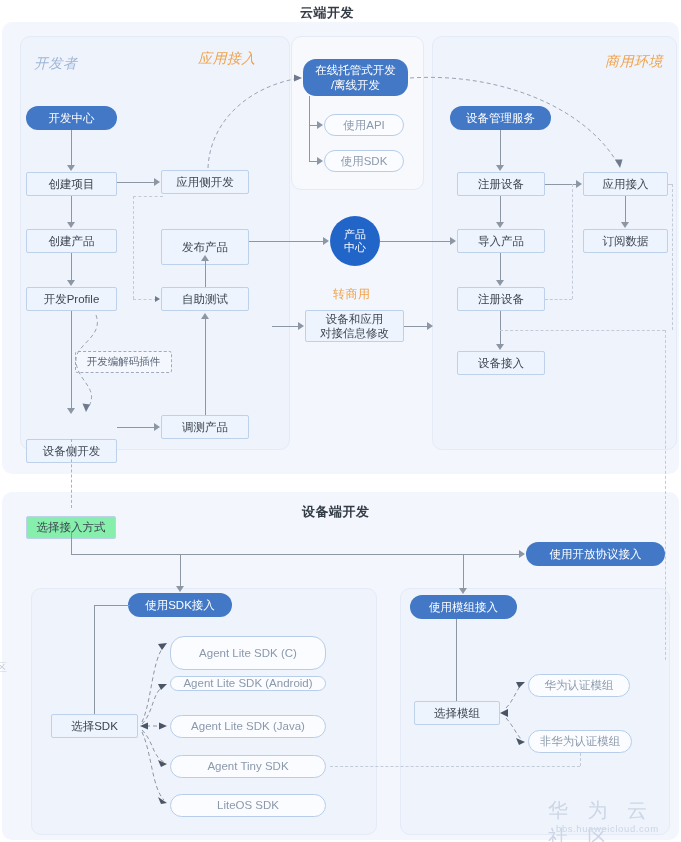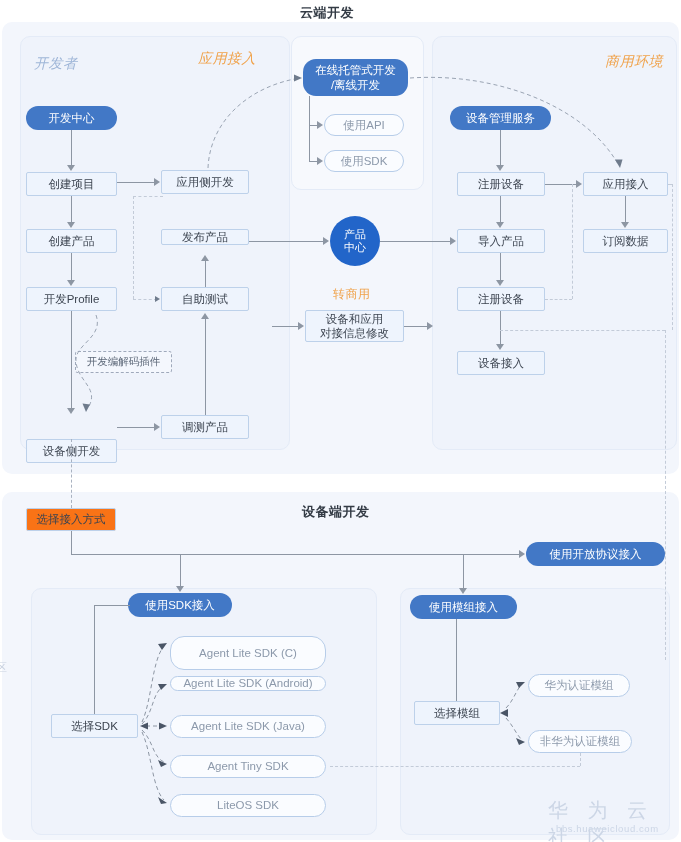--- a/index.html
+++ b/index.html
@@ -15,21 +15,21 @@
   .zone-label{position:absolute;font-size:14px;letter-spacing:.5px;font-style:italic;}
   .zone-label.blue{color:#9fb6d8;}
   .zone-label.orange{color:#f0a24a;}
   .mini-label{position:absolute;font-size:12px;color:#f0a24a;letter-spacing:.5px;}
 
   
   .node{position:absolute;box-sizing:border-box;display:flex;align-items:center;
         justify-content:center;text-align:center;font-size:11.5px;color:#3c4450;
         line-height:1.25;}
   .rect{background:#eef4fd;border:1px solid #bdd1ea;border-radius:2px;}
-  .rect.white{background:#f97316;}
+  .rect.white{background:#86efac;margin-top:8px;}
   .round{background:#fafcff;border:1px solid #b7cde9;border-radius:14px;color:#8c99ab;}
   .pill{background:#4278c6;border-radius:13px;color:#ffffff;font-size:11.5px;border:none;}
   .circle{background:#2265c9;border-radius:50%;color:#fff;font-size:11px;line-height:1.15;}
   .dashnode{background:#f4f7fd;border:1px dashed #9fa9bb;border-radius:3px;color:#5d6878;font-size:10.5px;}
 
   
   .ln{position:absolute;background:#8d96a3;}
   .lnv{width:1px;}
   .lnh{height:1px;}
   .dln{position:absolute;}
@@ -69,21 +69,21 @@
   <div class="zone-label orange" style="left:605px;top:53px;">商用环境</div>
 
   <div class="node pill" style="left:26px;top:106px;width:91px;height:24px;">开发中心</div>
   <div class="node rect" style="left:26px;top:172px;width:91px;height:24px;">创建项目</div>
   <div class="node rect" style="left:26px;top:229px;width:91px;height:24px;">创建产品</div>
   <div class="node rect" style="left:26px;top:287px;width:91px;height:24px;">开发Profile</div>
   <div class="node dashnode" style="left:75px;top:351px;width:97px;height:22px;">开发编解码插件</div>
   <div class="node rect" style="left:26px;top:415px;width:91px;height:24px;margin-top:24px;">设备侧开发</div>
 
   <div class="node rect" style="left:161px;top:170px;width:88px;height:24px;">应用侧开发</div>
-  <div class="node rect" style="left:161px;top:229px;width:88px;height:16px;">发布产品</div>
+  <div class="node rect" style="left:161px;top:229px;width:88px;height:36px;">发布产品</div>
   <div class="node rect" style="left:161px;top:287px;width:88px;height:24px;">自助测试</div>
   <div class="node rect" style="left:161px;top:415px;width:88px;height:24px;">调测产品</div>
 
   <div class="node pill" style="left:303px;top:59px;width:105px;height:37px;white-space:pre-line;">在线托管式开发
 /离线开发</div>
   <div class="node round" style="left:324px;top:114px;width:80px;height:22px;">使用API</div>
   <div class="node round" style="left:324px;top:150px;width:80px;height:22px;">使用SDK</div>
 
   <div class="node circle" style="left:330px;top:216px;width:50px;height:50px;white-space:pre-line;">产品
 中心</div>

